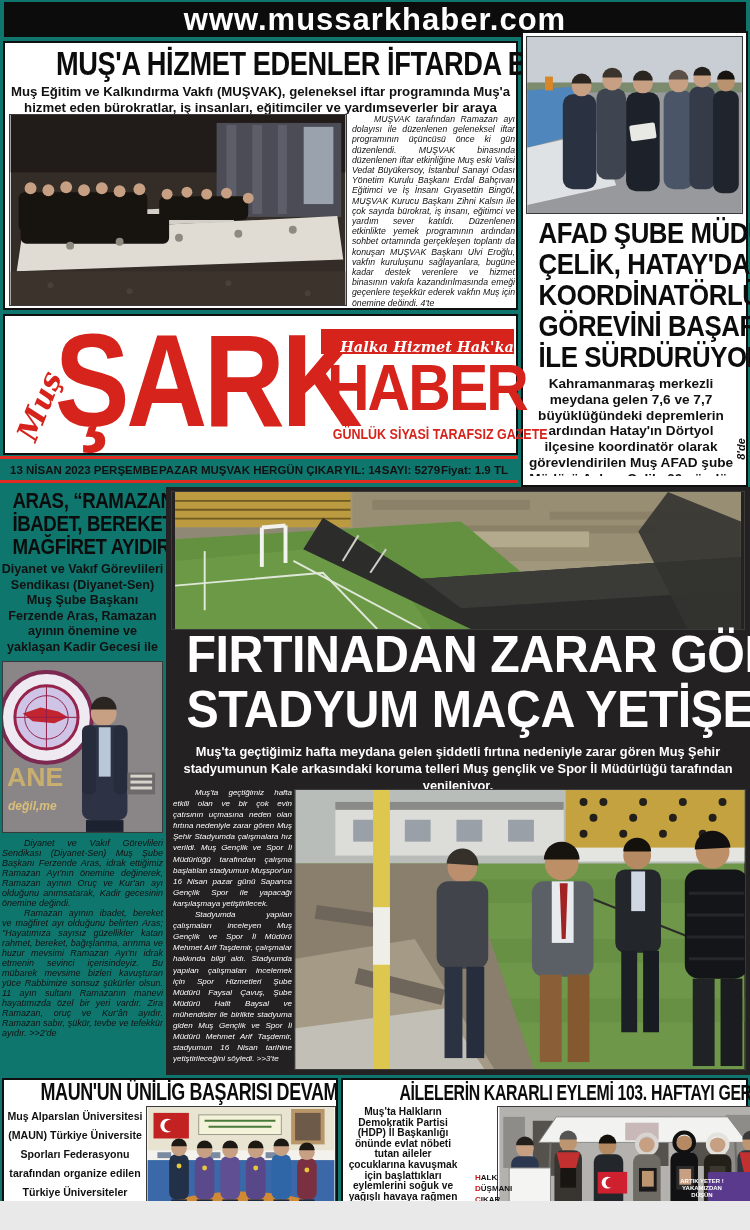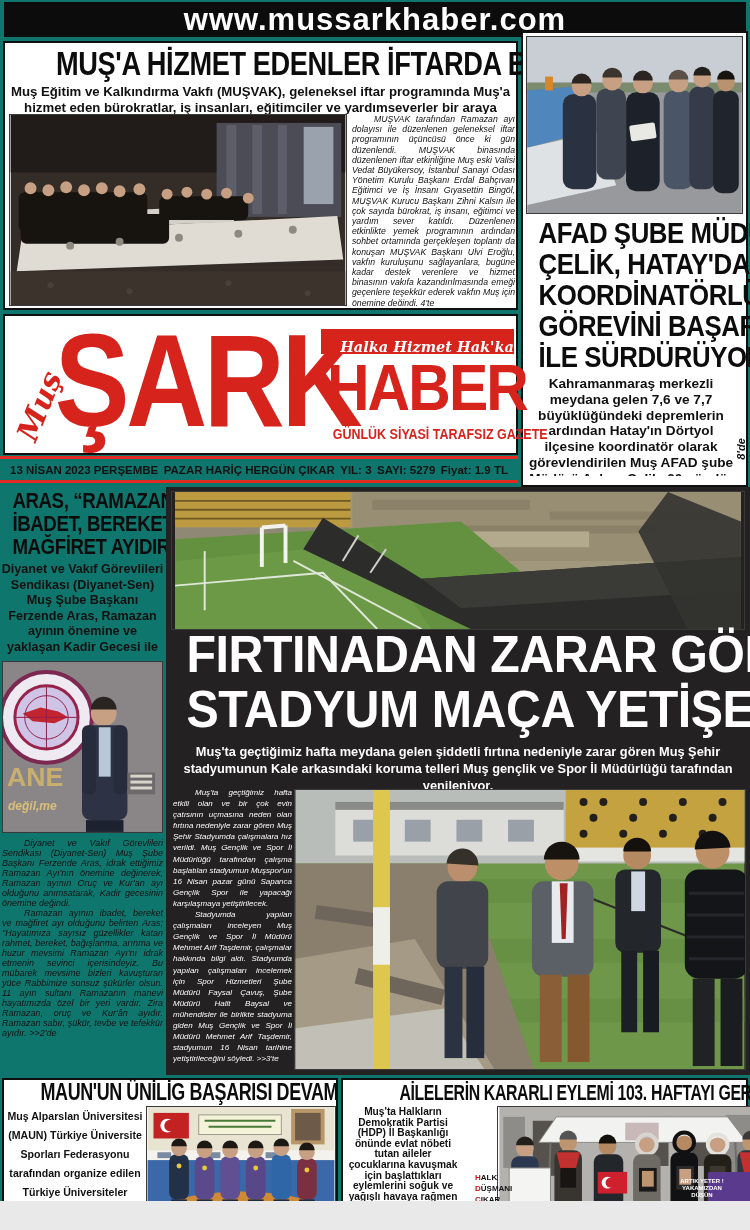--- a/index.html
+++ b/index.html
@@ -144,22 +144,22 @@
     <div class="abs sq" style="left:314px;top:36px;width:197px;height:72px;line-height:72px;text-align:center;color:#d6231c;
                 font-weight:800;font-size:64px;letter-spacing:-2px;transform:scaleX(0.92);white-space:nowrap;">HABER</div>
     <div class="abs sq" style="left:314px;top:110px;width:197px;text-align:center;color:#d6231c;font-weight:700;
                 font-size:14.5px;transform:scaleX(0.86);white-space:nowrap;">GÜNLÜK SİYASİ TARAFSIZ GAZETE</div>
   </div>
 
   <div class="abs" style="left:0;top:456px;width:518px;height:3px;background:#e02b20;"></div>
   <div class="abs" style="left:0;top:459px;width:518px;height:21px;display:flex;align-items:center;
               justify-content:space-between;padding:0 10px;box-sizing:border-box;font-weight:700;font-size:11.5px;">
     <span>13 NİSAN 2023 PERŞEMBE</span>
-    <span>PAZAR HARİÇ HERGÜN ÇIKAR</span>
-    <span>YIL: 3</span>
+    <span>PAZAR MUŞVAK HERGÜN ÇIKAR</span>
+    <span>YIL: 14</span>
     <span>SAYI: 5279</span>
     <span>Fiyat: 1.9 TL</span>
   </div>
   <div class="abs" style="left:0;top:480px;width:518px;height:3px;background:#e02b20;"></div>
 
   <div class="abs" style="left:0;top:487px;width:165px;height:588px;">
     <div style="padding-top:2px;">
       <div class="hl sq" style="font-size:22px;line-height:23px;transform:scaleX(0.85);">ARAS, “RAMAZAN,</div>
       <div class="hl sq" style="font-size:22px;line-height:23px;transform:scaleX(0.85);">İBADET, BEREKET VE</div>
       <div class="hl sq" style="font-size:22px;line-height:23px;transform:scaleX(0.85);">MAĞFİRET AYIDIR”</div>

